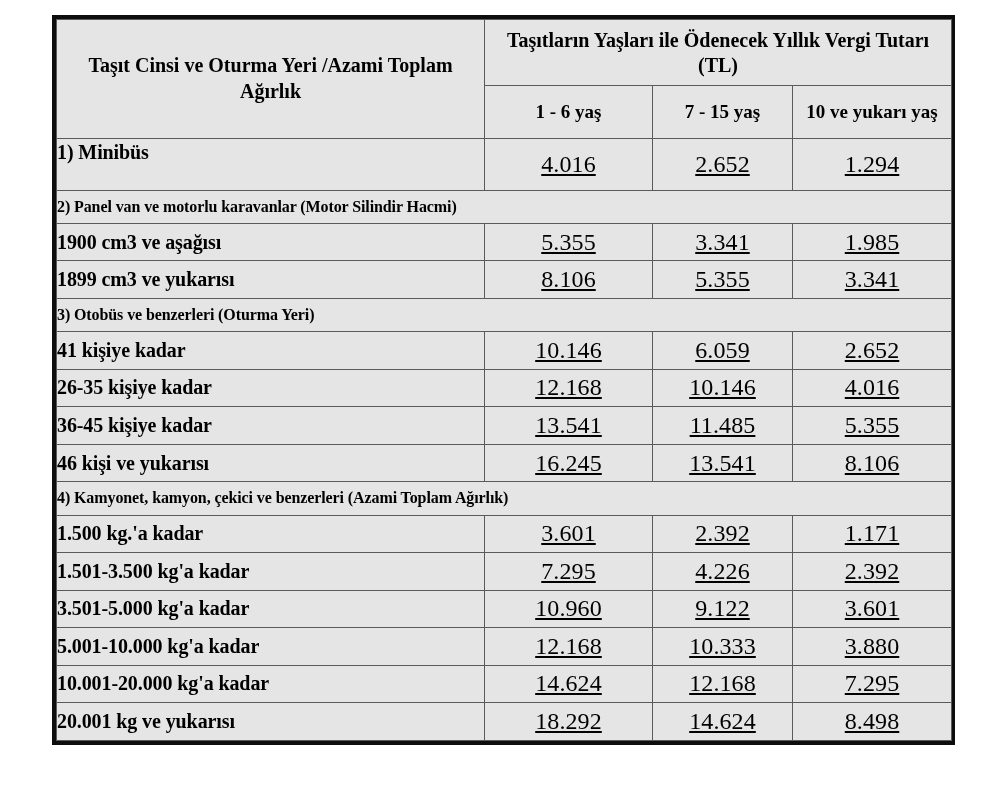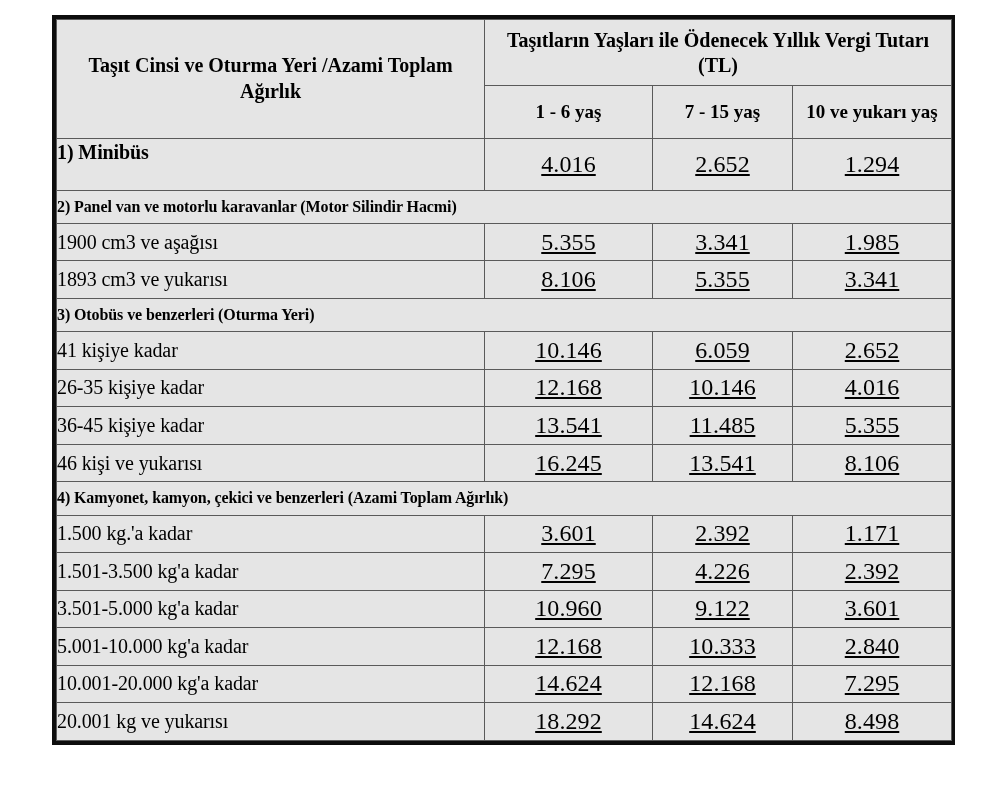--- a/index.html
+++ b/index.html
@@ -95,20 +95,21 @@
 
   
   tr.data-row { height: 35px; }
 
   td.lbl {
     text-align: left;
     font-size: 20px;
     padding: 0 0 11px 10px;
     vertical-align: middle;
     letter-spacing: -0.1px;
+    font-weight: bold;
   }
   td.lbl.bold { font-weight: bold; }
 
   td.num {
     text-align: center;
     font-size: 24px;
     padding: 11px 0 0 0;
     vertical-align: middle;
     letter-spacing: 0.1px;
     text-decoration: underline;
@@ -150,21 +151,21 @@
           <tr class="section-row">
             <td colspan="4">2) Panel van ve motorlu karavanlar (Motor Silindir Hacmi)</td>
           </tr>
           <tr class="data-row">
             <td class="lbl">1900 cm3 ve aşağısı</td>
             <td class="num">5.355</td>
             <td class="num">3.341</td>
             <td class="num">1.985</td>
           </tr>
           <tr class="data-row">
-            <td class="lbl">1893 cm3 ve yukarısı</td>
+            <td class="lbl">1899 cm3 ve yukarısı</td>
             <td class="num">8.106</td>
             <td class="num">5.355</td>
             <td class="num">3.341</td>
           </tr>
           <tr class="section-row">
             <td colspan="4">3) Otobüs ve benzerleri (Oturma Yeri)</td>
           </tr>
           <tr class="data-row">
             <td class="lbl">41 kişiye kadar</td>
             <td class="num">10.146</td>
@@ -207,21 +208,21 @@
           <tr class="data-row">
             <td class="lbl">3.501-5.000 kg'a kadar</td>
             <td class="num">10.960</td>
             <td class="num">9.122</td>
             <td class="num">3.601</td>
           </tr>
           <tr class="data-row">
             <td class="lbl">5.001-10.000 kg'a kadar</td>
             <td class="num">12.168</td>
             <td class="num">10.333</td>
-            <td class="num">2.840</td>
+            <td class="num">3.880</td>
           </tr>
           <tr class="data-row">
             <td class="lbl">10.001-20.000 kg'a kadar</td>
             <td class="num">14.624</td>
             <td class="num">12.168</td>
             <td class="num">7.295</td>
           </tr>
           <tr class="data-row">
             <td class="lbl">20.001 kg ve yukarısı</td>
             <td class="num">18.292</td>

